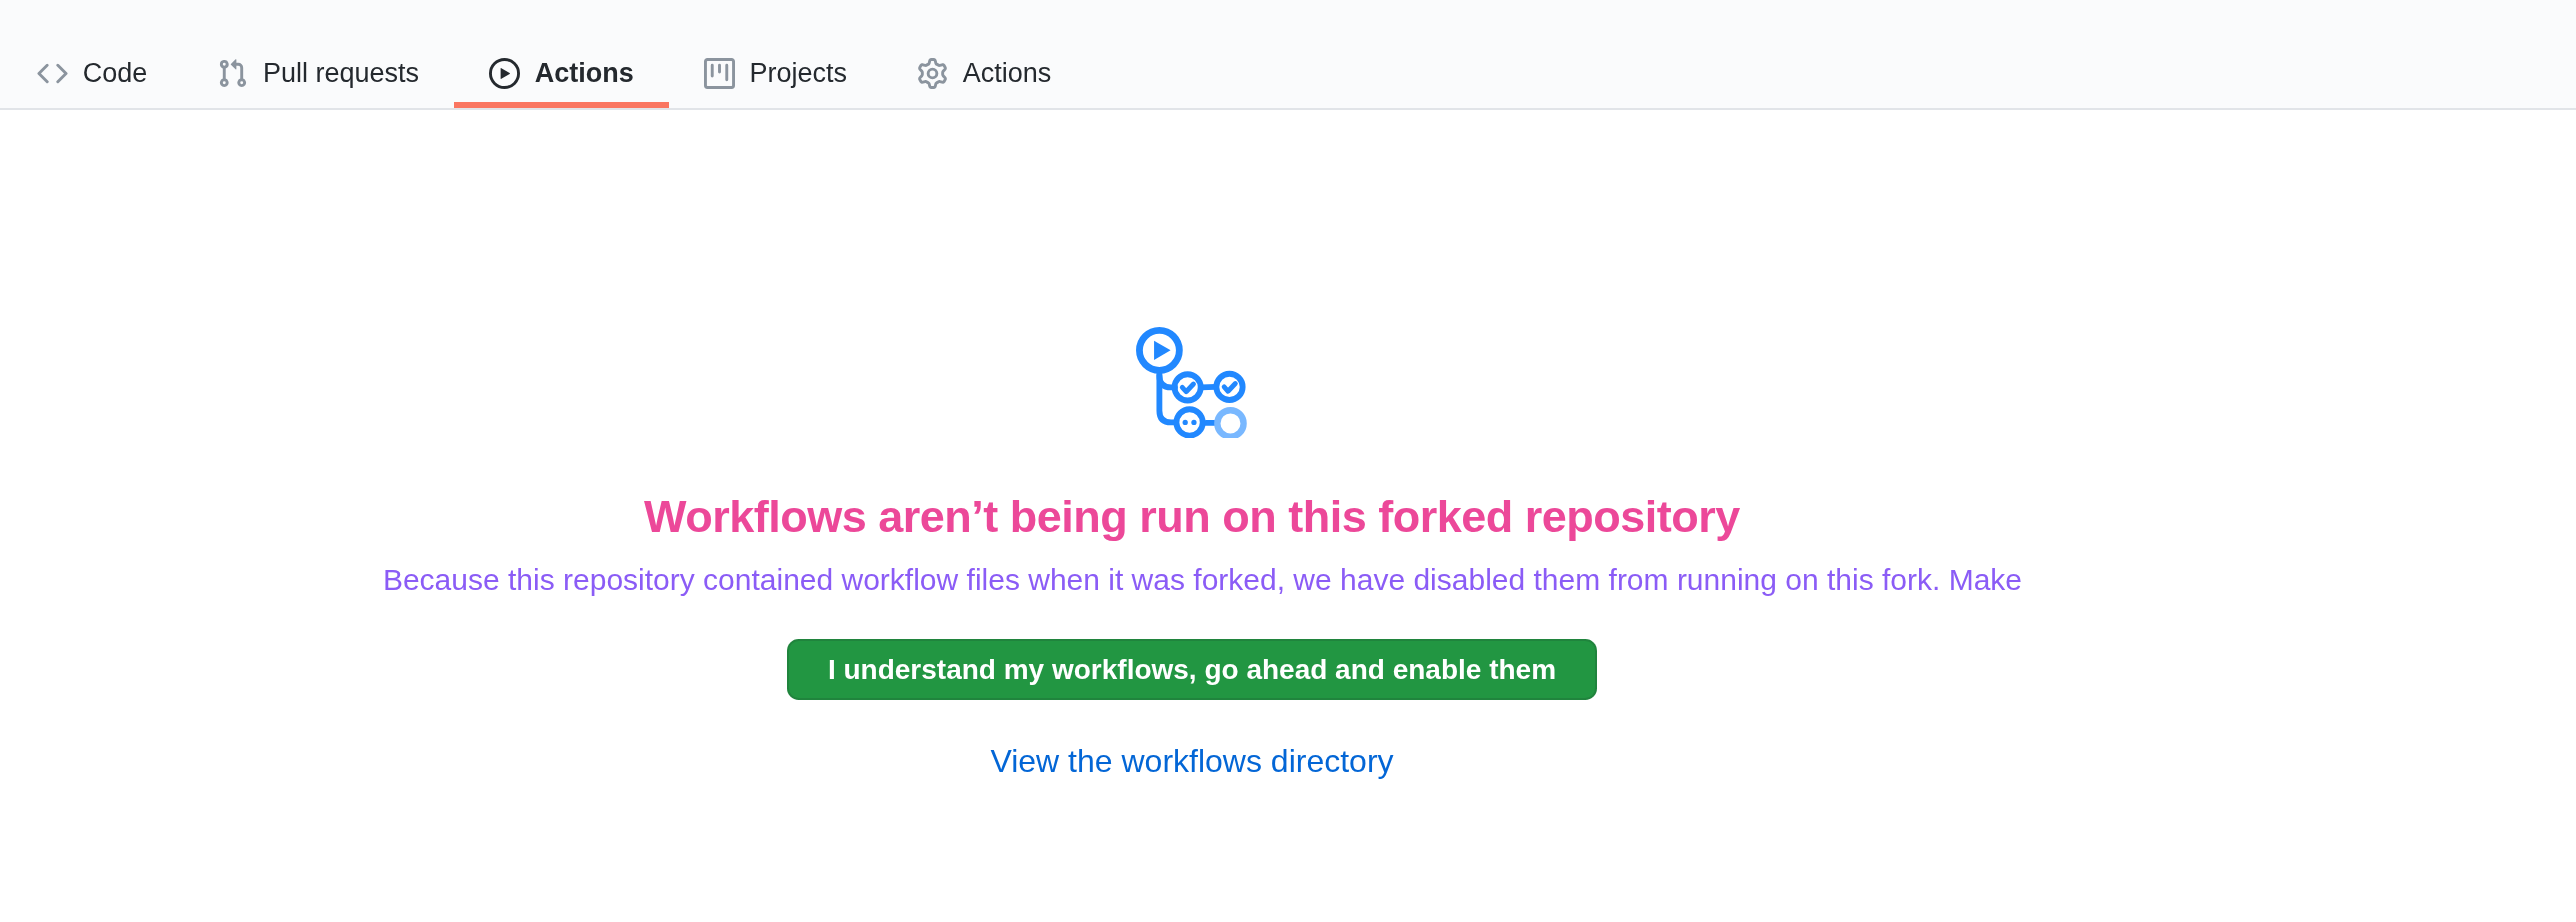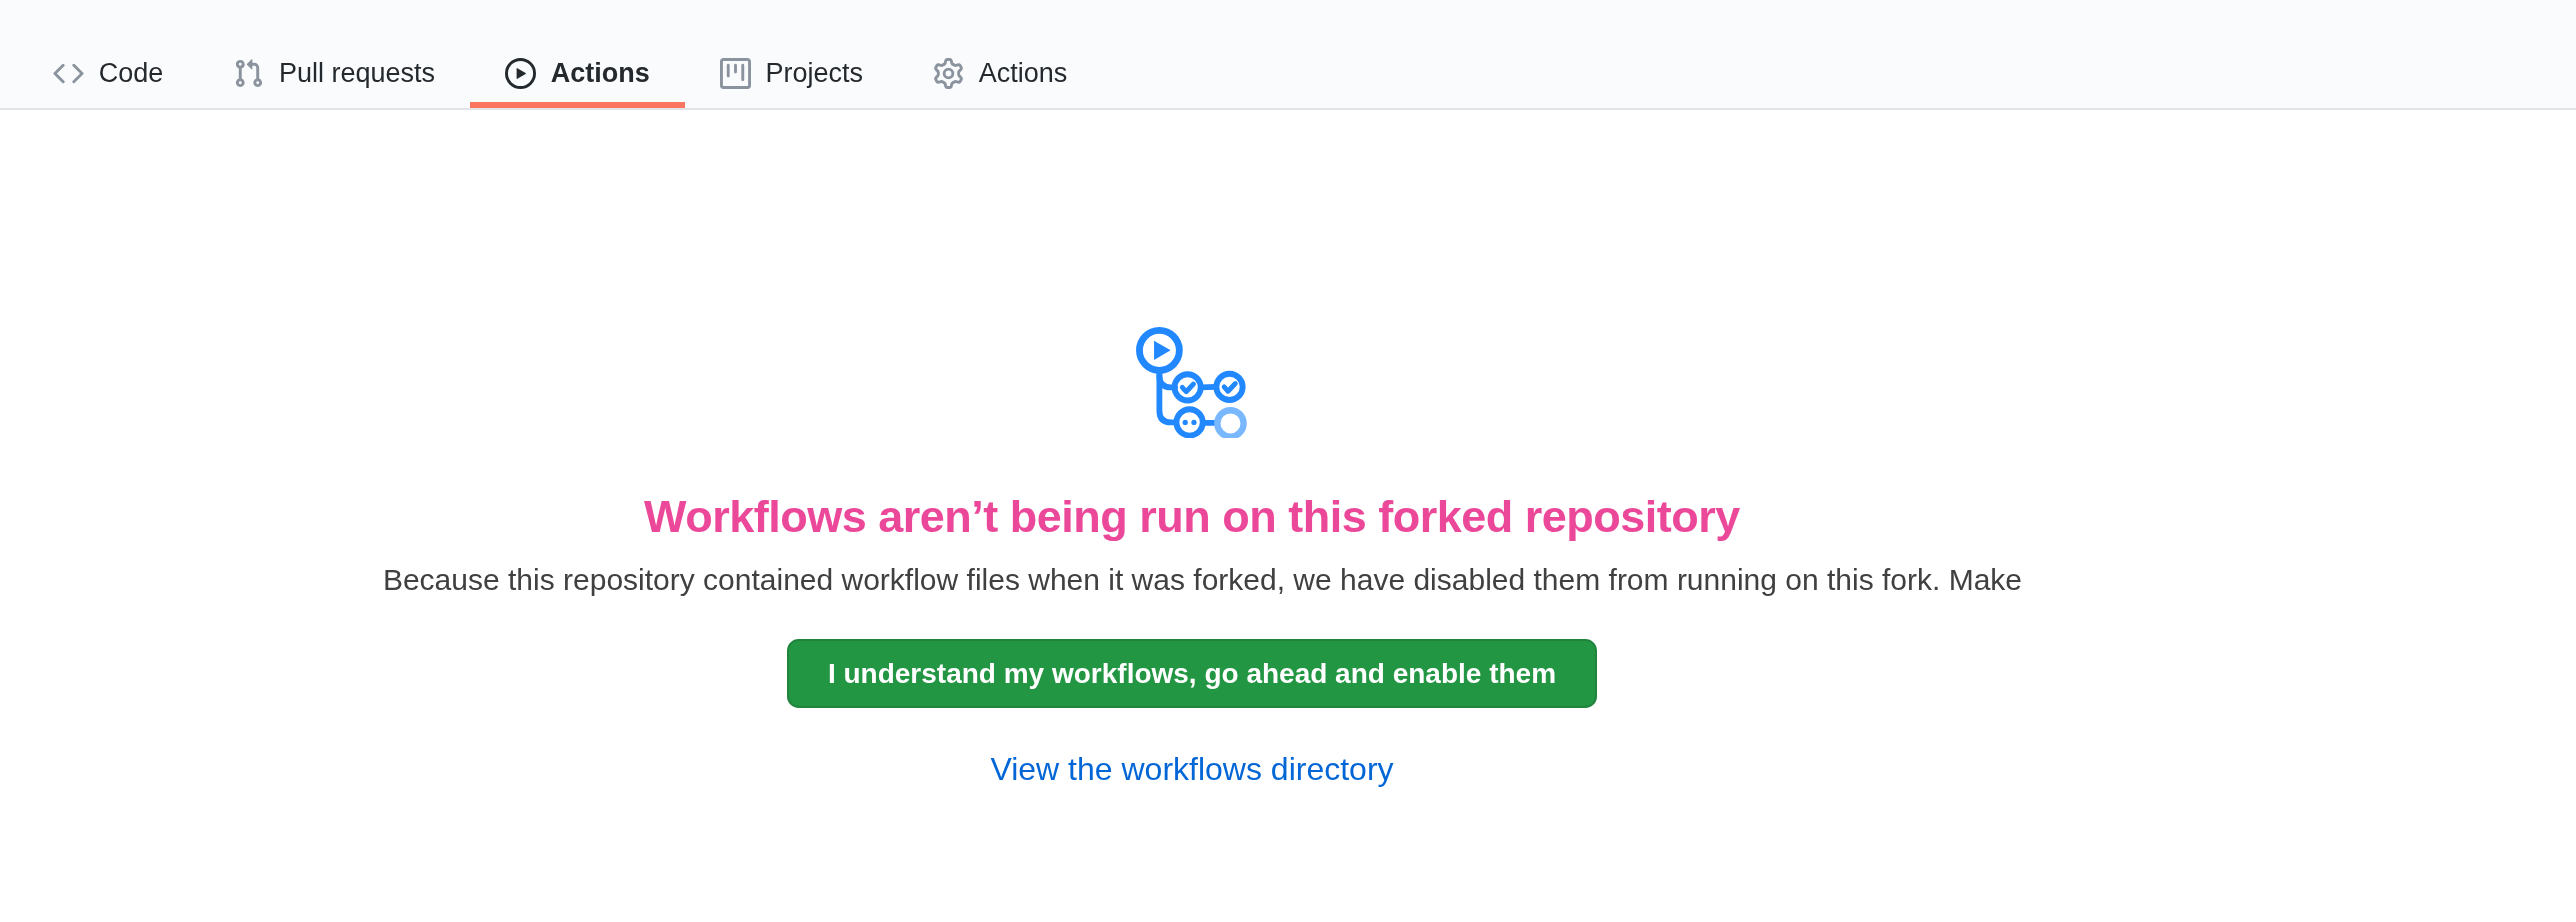--- a/index.html
+++ b/index.html
@@ -12,21 +12,21 @@
   }
 
   
   .tabnav {
     width: 100%;
     height: 110px;
     background: #fafbfc;
     border-bottom: 2px solid #e1e4e8;
     display: flex;
     align-items: flex-end;
-    padding-left: 18px;
+    padding-left: 2px;
   }
   .tab {
     height: 64px;
     display: flex;
     align-items: center;
     gap: 14.7px;
     padding: 0 35px;
     font-size: 27px;
     line-height: 1;
     color: #24292e;
@@ -52,27 +52,27 @@
     font-size: 45px;
     line-height: 55px;
     font-weight: bold;
     letter-spacing: -0.5px;
     color: #ec4899;
   }
   .blankslate-desc {
     margin-top: 13.7px;
     font-size: 30px;
     line-height: 44px;
-    color: #404040;
+    color: #8b5cf6;
     margin-left: 21px;
   }
   .enable-btn {
     display: inline-block;
     margin-top: 37px;
-    height: 69px;
+    height: 61px;
     line-height: 57px;
     padding: 0 39px;
     background: #229642;
     border: 2px solid rgba(27,31,35,0.15);
     border-radius: 11.7px;
     color: #ffffff;
     font-size: 28px;
     font-weight: bold;
     font-family: inherit;
     cursor: pointer;

